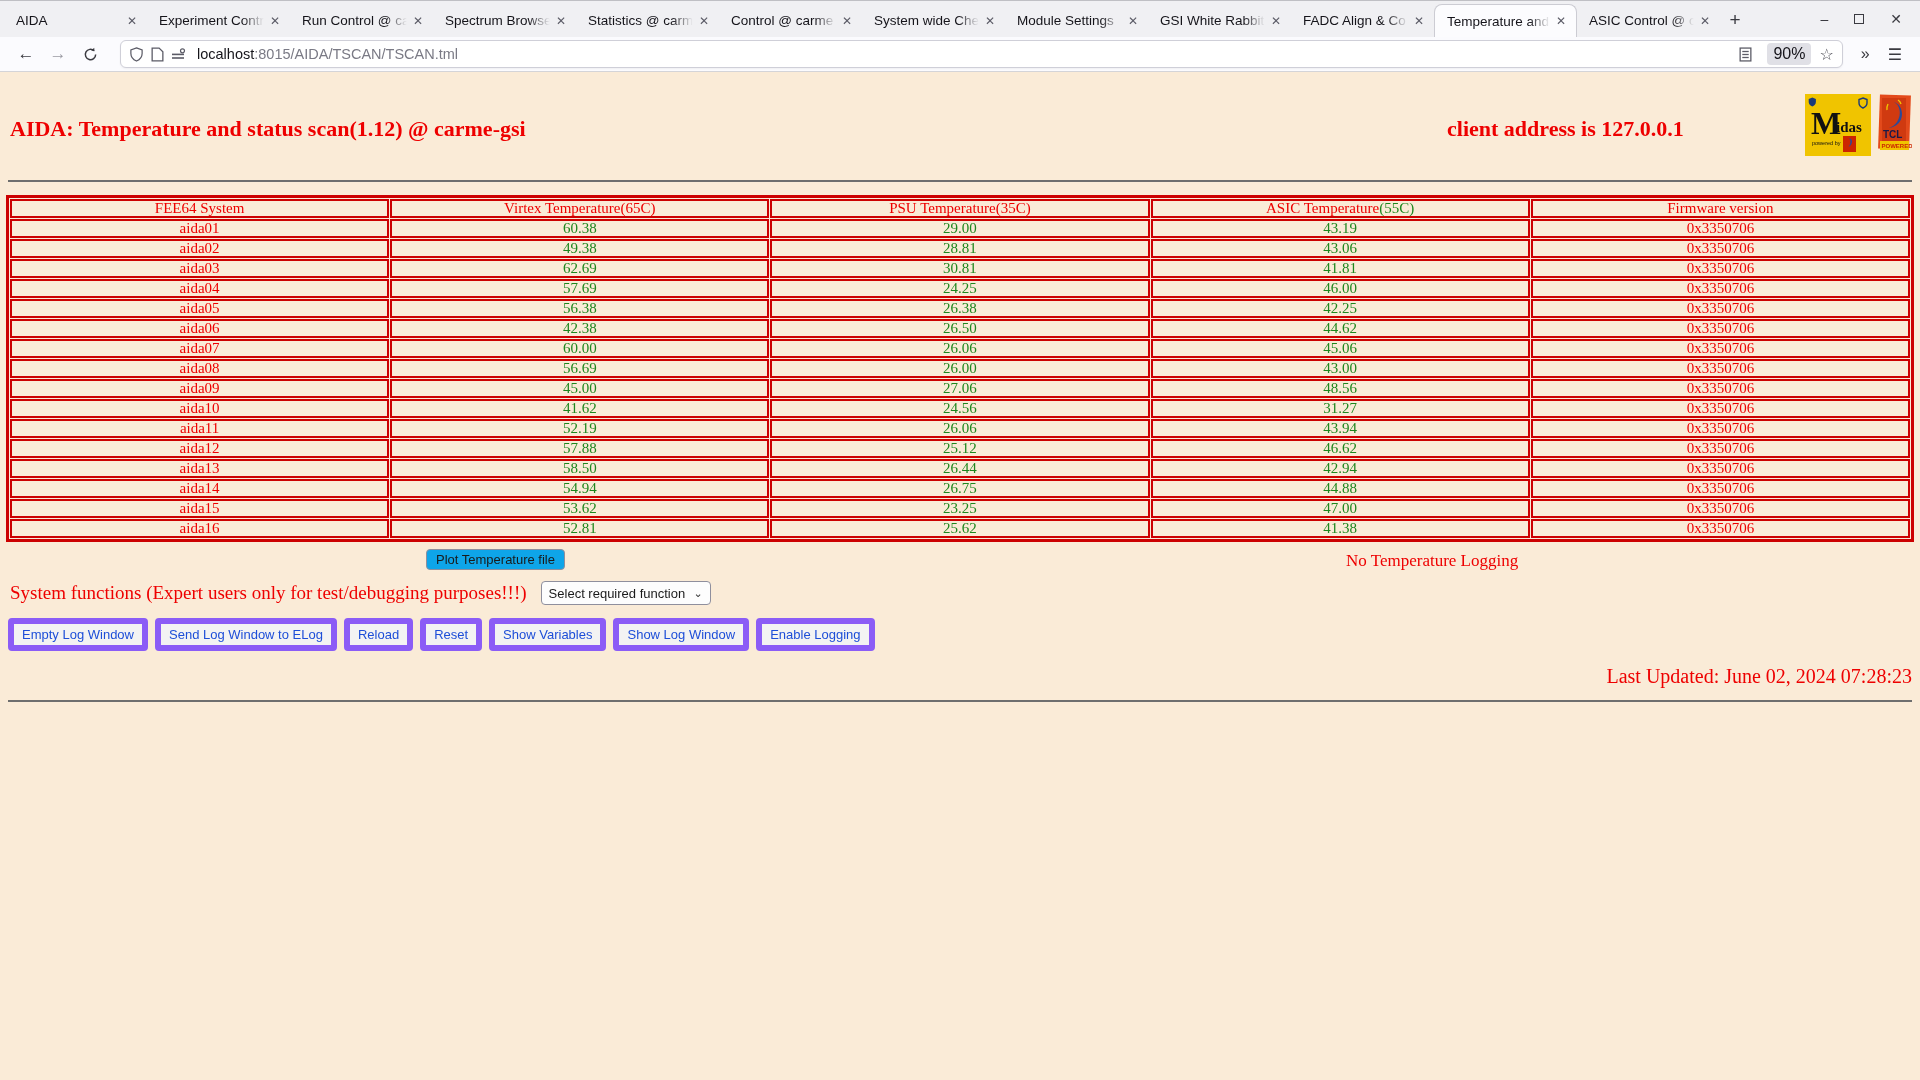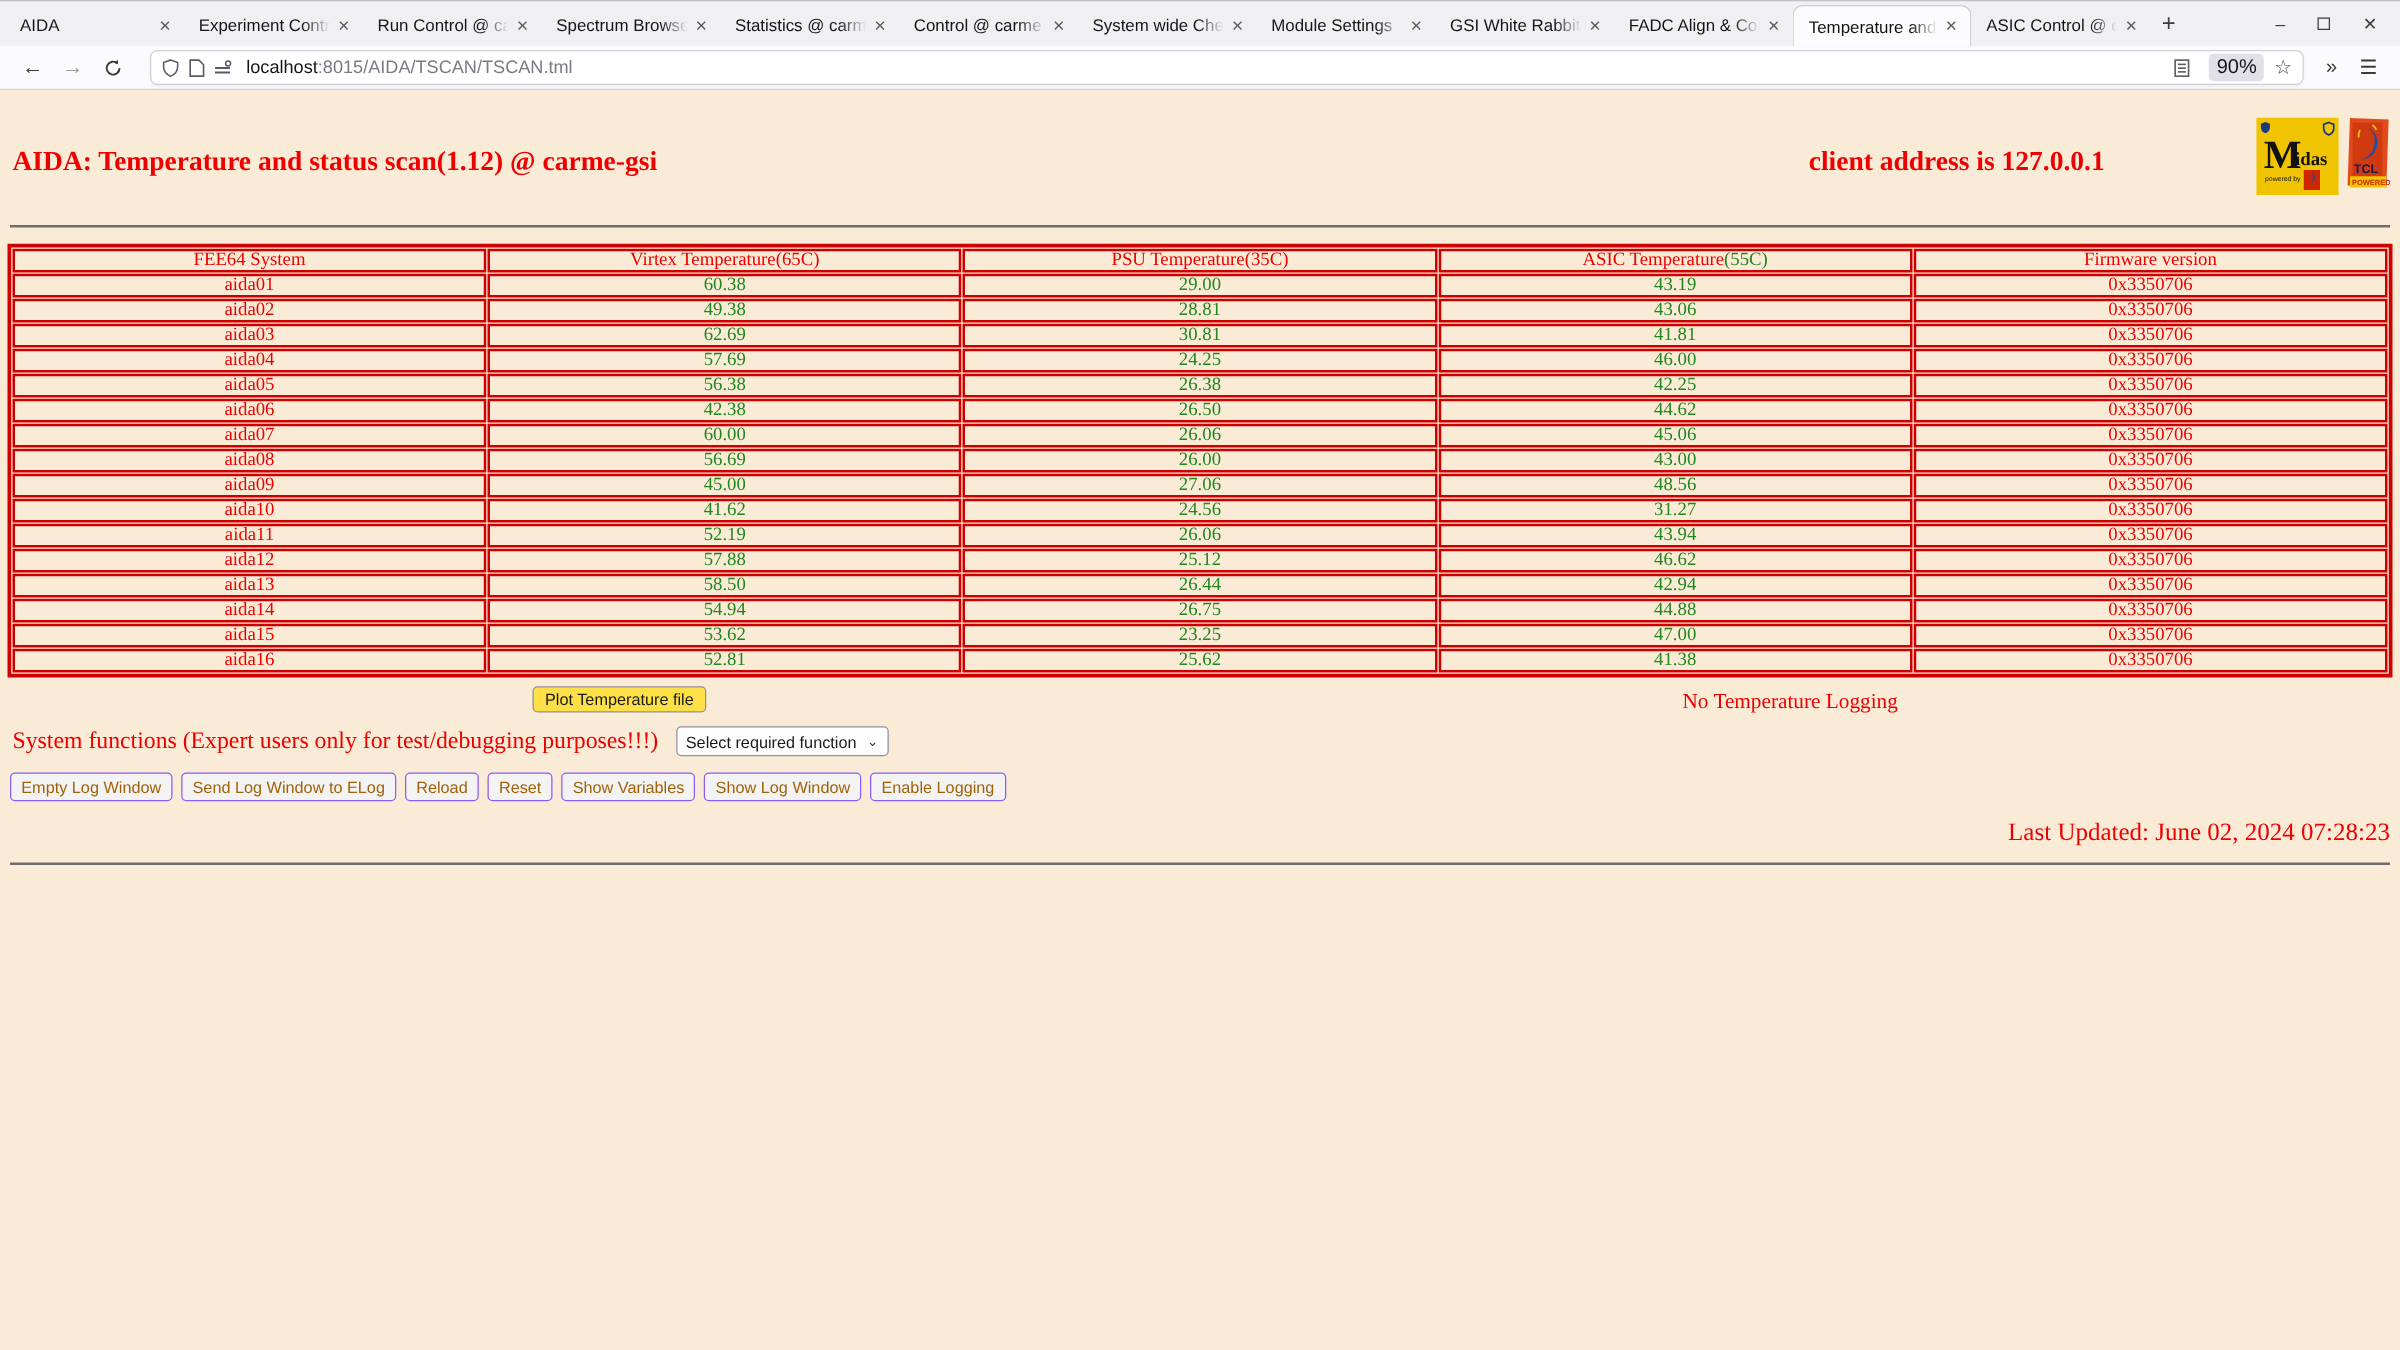--- a/index.html
+++ b/index.html
@@ -75,40 +75,40 @@
     border: 2px solid #cc0000; text-align: center; padding: 0 2px;
     font-size: 15px; line-height: 15px; font-weight: normal; width: 20%;
   }
   .c-red { color: #ee0000; }
   .c-green { color: #1e871e; }
 
   .controls-row { position: relative; height: 36px; }
   .plot-btn {
     position: absolute; left: 420px; top: 7px;
     font: 13px "Liberation Sans", sans-serif; color: #1a1a1a;
-    background: #fde047; border: 1px solid #8f8f9d; border-radius: 4px; padding: 2px 9px;
+    background: #0ea5e9; border: 1px solid #8f8f9d; border-radius: 4px; padding: 2px 9px;
   }
   .no-logging {
     position: absolute; left: 1340px; top: 9px;
     font: 17px "Liberation Serif", serif; color: #ee0000;
   }
 
   .sysfunc-row { display: flex; align-items: center; gap: 14px; height: 30px; margin-left: 4px; }
   .sysfunc-label { font: 19px "Liberation Serif", serif; color: #ee0000; }
   .func-select {
     width: 170px; height: 24px; background: #fdfdfd; border: 1px solid #8f8f9d;
     border-radius: 4px; display: flex; align-items: center; padding: 0 7px;
     font-size: 13px; color: #1a1a1a;
   }
   .func-select .caret { margin-left: auto; font-size: 11px; color: #333; }
 
   .logbtn-row { display: flex; gap: 7px; margin: 10px 0 0 2px; }
   .log-btn {
-    font: 13px "Liberation Sans", sans-serif; color: #a16207;
-    background: #f3f3f3; border: 1px solid #8b5cf6; border-radius: 4px; padding: 3px 8px;
+    font: 13px "Liberation Sans", sans-serif; color: #1d4ed8;
+    background: #f3f3f3; border: 6px solid #8b5cf6; border-radius: 4px; padding: 3px 8px;
     white-space: nowrap;
   }
 
   .last-updated {
     text-align: right; margin: 14px 2px 0 0;
     font: 20px "Liberation Serif", serif; color: #ee0000;
   }
   .bottom-rule { margin-top: 12px; }
 </style>
 </head>

